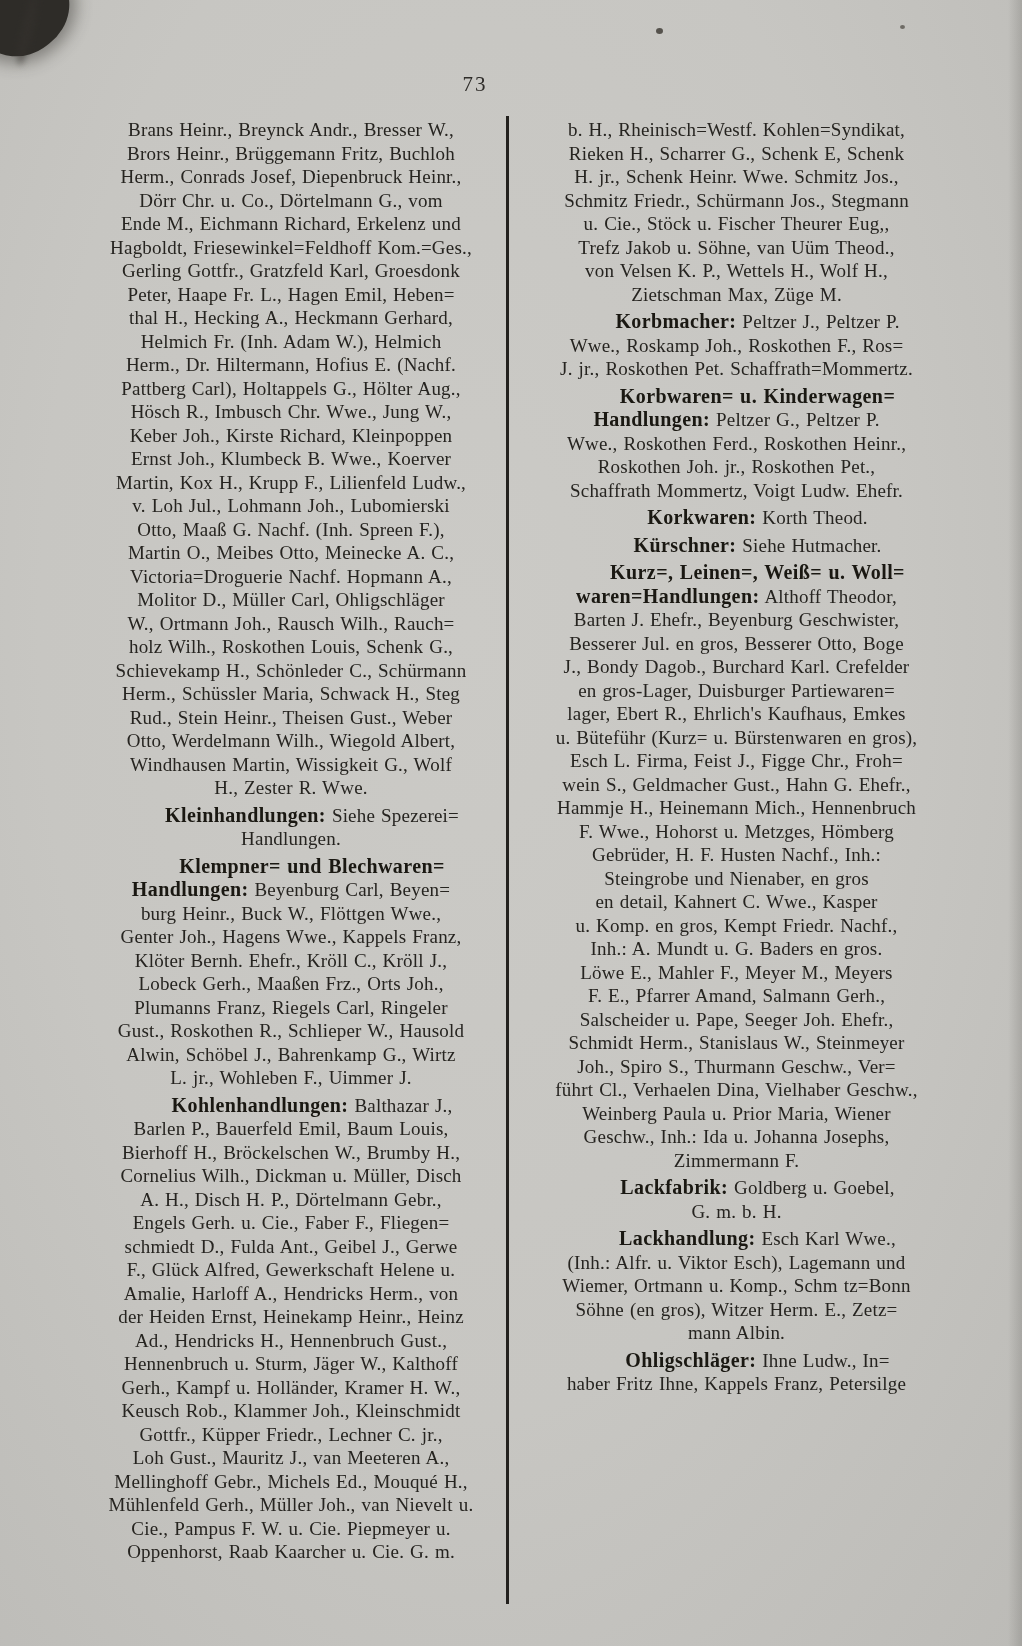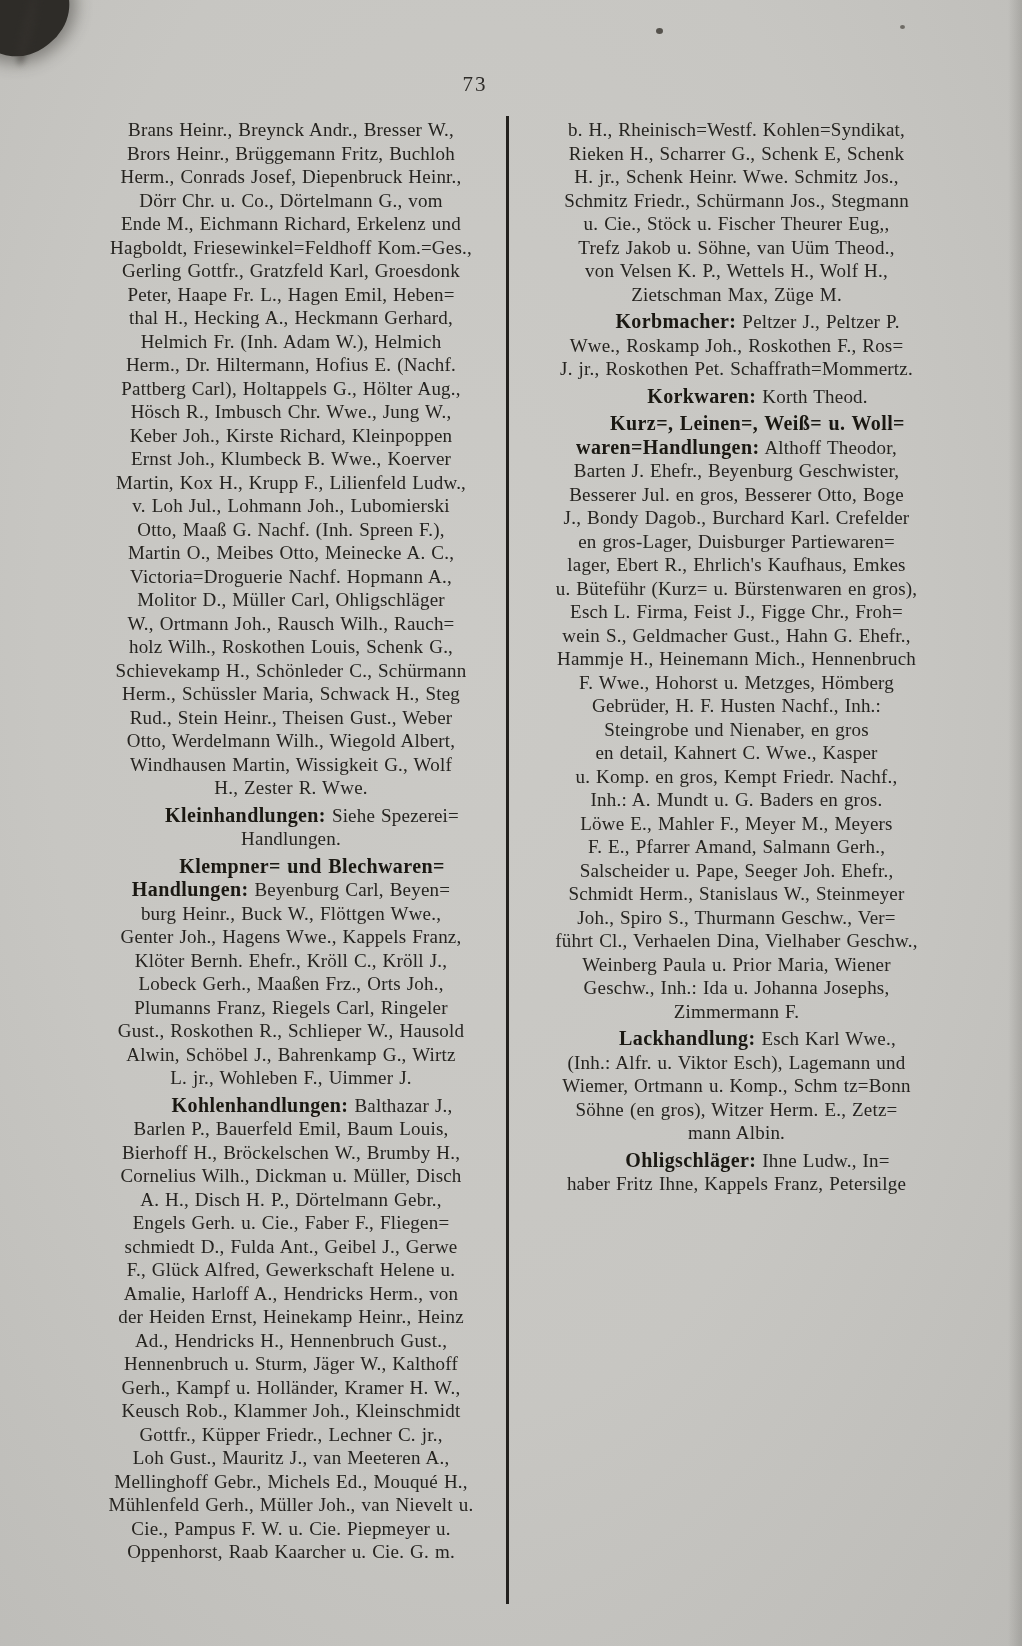--- a/index.html
+++ b/index.html
@@ -138,21 +138,27 @@
 Rieken H., Scharrer G., Schenk E, Schenk
 H. jr., Schenk Heinr. Wwe. Schmitz Jos.,
 Schmitz Friedr., Schürmann Jos., Stegmann
 u. Cie., Stöck u. Fischer Theurer Eug,,
 Trefz Jakob u. Söhne, van Uüm Theod.,
 von Velsen K. P., Wettels H., Wolf H.,
 Zietschman Max, Züge M.</span></p>
     <p class="para entry"><b class="hd">Korbmacher:</b> <span>Peltzer J., Peltzer P.
 Wwe., Roskamp Joh., Roskothen F., Ros=
 J. jr., Roskothen Pet. Schaffrath=Mommertz.</span></p>
+    <p class="para entry"><b class="hd">Korbwaren= u. Kinderwagen=
+Handlungen:</b> <span>Peltzer G., Peltzer P.
+Wwe., Roskothen Ferd., Roskothen Heinr.,
+Roskothen Joh. jr., Roskothen Pet.,
+Schaffrath Mommertz, Voigt Ludw. Ehefr.</span></p>
     <p class="para entry"><b class="hd">Korkwaren:</b> <span>Korth Theod.</span></p>
+    <p class="para entry"><b class="hd">Kürschner:</b> <span>Siehe Hutmacher.</span></p>
     <p class="para entry"><b class="hd">Kurz=, Leinen=, Weiß= u. Woll=
 waren=Handlungen:</b> <span>Althoff Theodor,
 Barten J. Ehefr., Beyenburg Geschwister,
 Besserer Jul. en gros, Besserer Otto, Boge
 J., Bondy Dagob., Burchard Karl. Crefelder
 en gros-Lager, Duisburger Partiewaren=
 lager, Ebert R., Ehrlich's Kaufhaus, Emkes
 u. Büteführ (Kurz= u. Bürstenwaren en gros),
 Esch L. Firma, Feist J., Figge Chr., Froh=
 wein S., Geldmacher Gust., Hahn G. Ehefr.,
@@ -165,20 +171,22 @@
 Inh.: A. Mundt u. G. Baders en gros.
 Löwe E., Mahler F., Meyer M., Meyers
 F. E., Pfarrer Amand, Salmann Gerh.,
 Salscheider u. Pape, Seeger Joh. Ehefr.,
 Schmidt Herm., Stanislaus W., Steinmeyer
 Joh., Spiro S., Thurmann Geschw., Ver=
 führt Cl., Verhaelen Dina, Vielhaber Geschw.,
 Weinberg Paula u. Prior Maria, Wiener
 Geschw., Inh.: Ida u. Johanna Josephs,
 Zimmermann F.</span></p>
+    <p class="para entry"><b class="hd">Lackfabrik:</b> <span>Goldberg u. Goebel,
+G. m. b. H.</span></p>
     <p class="para entry"><b class="hd">Lackhandlung:</b> <span>Esch Karl Wwe.,
 (Inh.: Alfr. u. Viktor Esch), Lagemann und
 Wiemer, Ortmann u. Komp., Schm tz=Bonn
 Söhne (en gros), Witzer Herm. E., Zetz=
 mann Albin.</span></p>
     <p class="para entry"><b class="hd">Ohligschläger:</b> <span>Ihne Ludw., In=
 haber Fritz Ihne, Kappels Franz, Petersilge</span></p>
   </div>
 </div>
 

